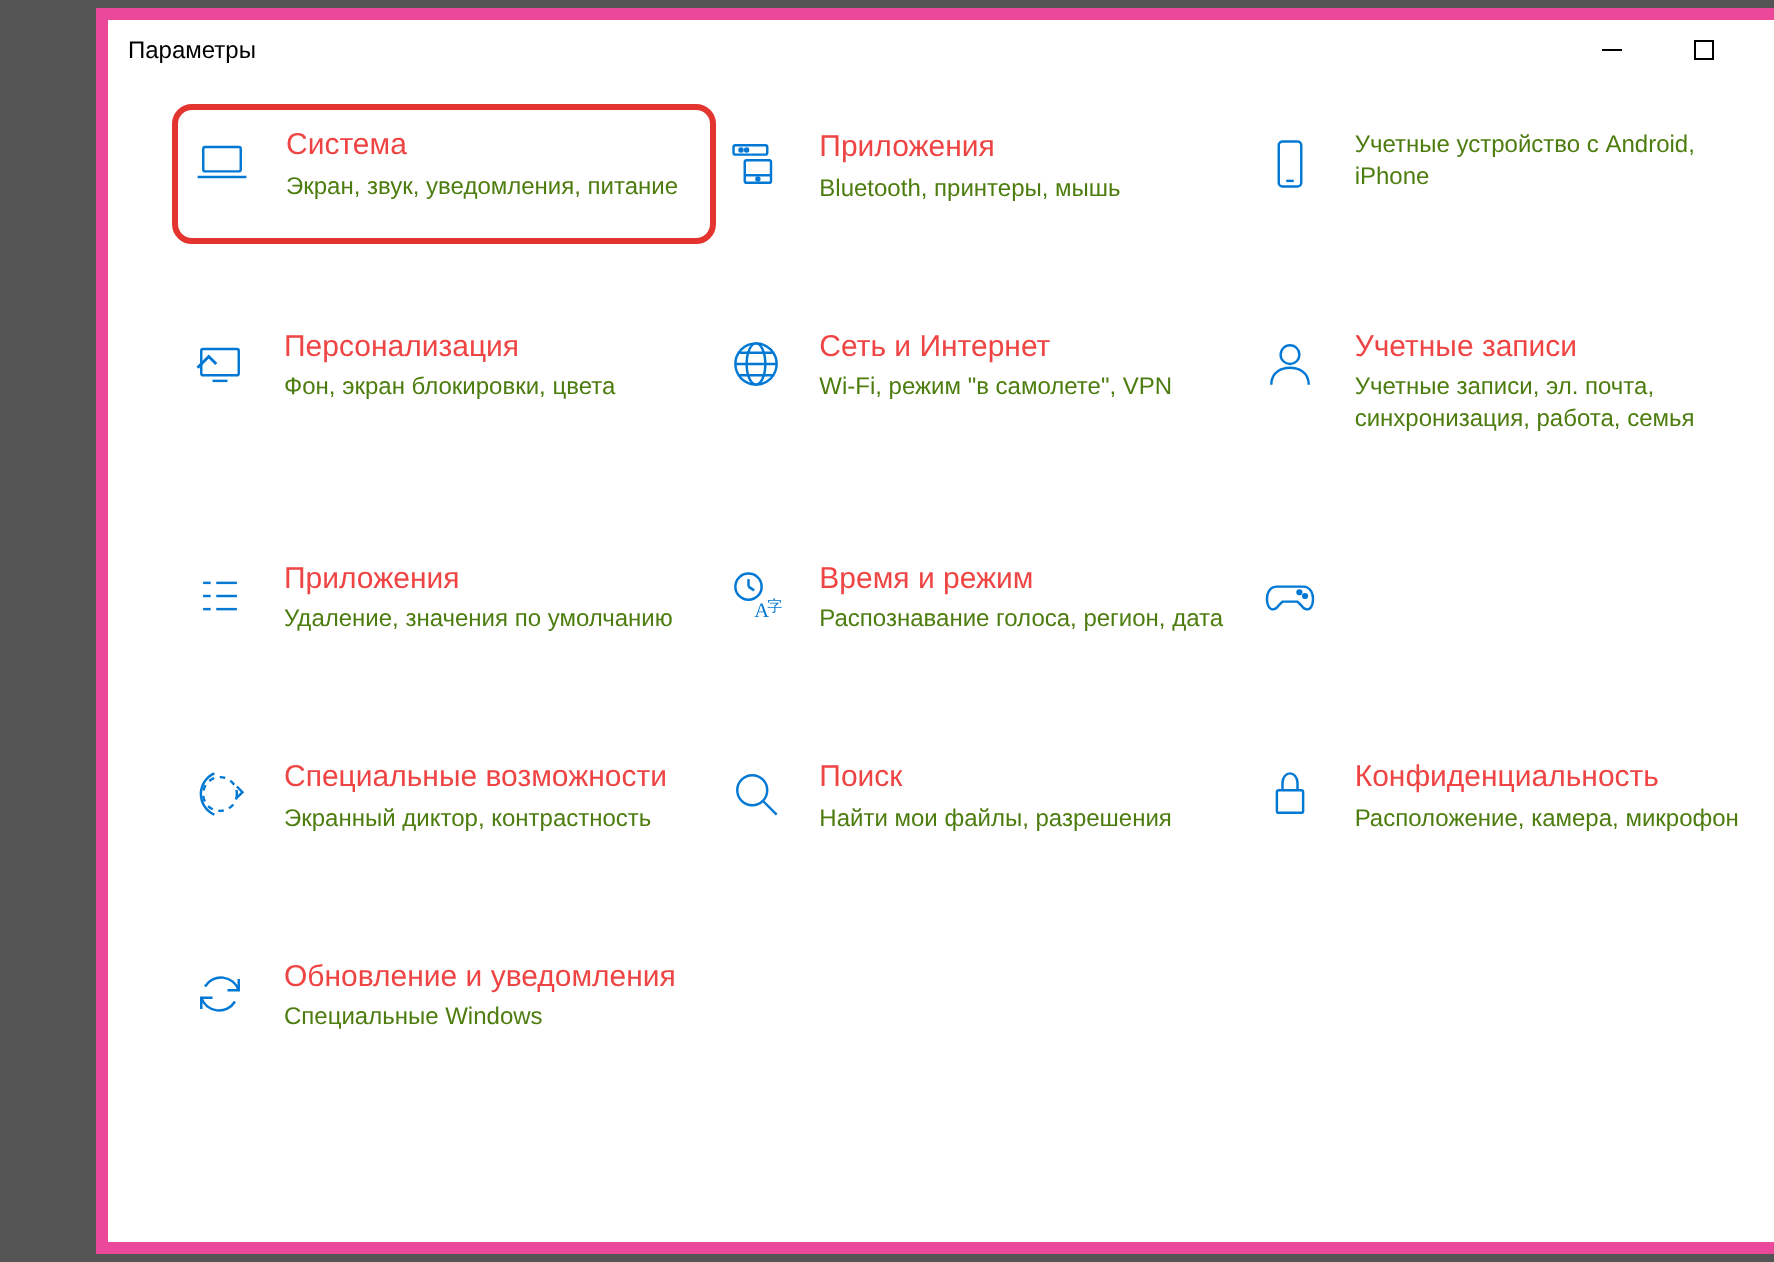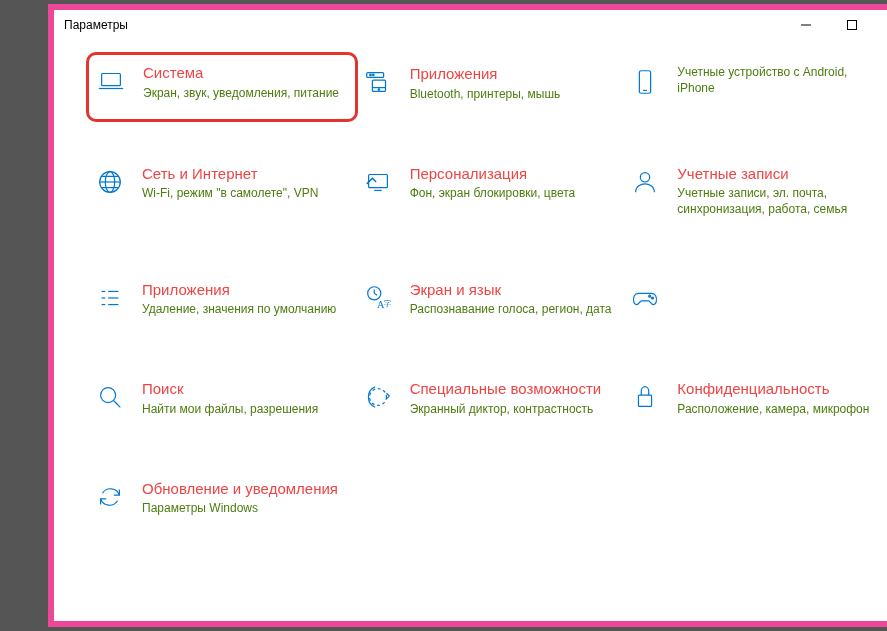--- a/index.html
+++ b/index.html
@@ -96,44 +96,44 @@
                 </svg>
             </span>
             <div class="tile-text">
               <div class="tile-sub">Учетные устройство с Android, iPhone</div>
             </div>
           </div>
 
           <div class="tile">
             <span class="tile-icon">
               <svg viewBox="0 0 32 32">
+                  <rect x="6" y="8" width="20" height="14" rx="1"></rect>
+                  <line x1="12" y1="25" x2="20" y2="25"></line>
+                  <path d="M4 18 L10 12 L14 16" stroke-width="1.6"></path>
+                </svg>
+            </span>
+            <div class="tile-text">
+              <div class="tile-title">Персонализация</div>
+              <div class="tile-sub">Фон, экран блокировки, цвета</div>
+            </div>
+          </div>
+
+          <div class="tile">
+            <span class="tile-icon">
+              <svg viewBox="0 0 32 32">
                   <circle cx="16" cy="16" r="11"></circle>
                   <ellipse cx="16" cy="16" rx="5" ry="11"></ellipse>
                   <line x1="5" y1="16" x2="27" y2="16"></line>
                   <line x1="7" y1="10" x2="25" y2="10"></line>
                   <line x1="7" y1="22" x2="25" y2="22"></line>
                 </svg>
             </span>
             <div class="tile-text">
               <div class="tile-title">Сеть и Интернет</div>
               <div class="tile-sub">Wi-Fi, режим "в самолете", VPN</div>
-            </div>
-          </div>
-
-          <div class="tile">
-            <span class="tile-icon">
-              <svg viewBox="0 0 32 32">
-                  <rect x="6" y="8" width="20" height="14" rx="1"></rect>
-                  <line x1="12" y1="25" x2="20" y2="25"></line>
-                  <path d="M4 18 L10 12 L14 16" stroke-width="1.6"></path>
-                </svg>
-            </span>
-            <div class="tile-text">
-              <div class="tile-title">Персонализация</div>
-              <div class="tile-sub">Фон, экран блокировки, цвета</div>
             </div>
           </div>
 
           <div class="tile">
             <span class="tile-icon">
               <svg viewBox="0 0 32 32">
                   <circle cx="16" cy="11" r="5"></circle>
                   <path d="M6 27 C6 20 12 18 16 18 C20 18 26 20 26 27"></path>
                 </svg>
             </span>
@@ -164,59 +164,59 @@
             <span class="tile-icon">
               <svg viewBox="0 0 32 32">
                   <circle cx="12" cy="11" r="7"></circle>
                   <line x1="12" y1="7" x2="12" y2="11"></line>
                   <line x1="12" y1="11" x2="15" y2="13"></line>
                   <text x="15" y="27" font-size="11" fill="#0078d4" stroke="none" font-family="Segoe UI">A</text>
                   <text x="22" y="24" font-size="8" fill="#0078d4" stroke="none" font-family="Segoe UI">字</text>
                 </svg>
             </span>
             <div class="tile-text">
-              <div class="tile-title">Экран и язык</div>
+              <div class="tile-title">Время и режим</div>
               <div class="tile-sub">Распознавание голоса, регион, дата</div>
             </div>
           </div>
 
           <div class="tile">
             <span class="tile-icon">
               <svg viewBox="0 0 32 32">
                   <path d="M9 11 L23 11 C27 11 29 15 28 20 C27 24 24 24 22 21 L20 19 L12 19 L10 21 C8 24 5 24 4 20 C3 15 5 11 9 11 Z"></path>
                   <circle cx="21" cy="14" r="1" fill="#0078d4"></circle>
                   <circle cx="24" cy="16" r="1" fill="#0078d4"></circle>
                 </svg>
             </span>
           </div>
 
           <div class="tile">
             <span class="tile-icon">
               <svg viewBox="0 0 32 32">
-                  <circle cx="14" cy="14" r="8"></circle>
-                  <line x1="20" y1="20" x2="27" y2="27"></line>
-                </svg>
-            </span>
-            <div class="tile-text">
-              <div class="tile-title">Поиск</div>
-              <div class="tile-sub">Найти мои файлы, разрешения</div>
-            </div>
-          </div>
-
-          <div class="tile">
-            <span class="tile-icon">
-              <svg viewBox="0 0 32 32">
                   <circle cx="16" cy="16" r="9" stroke-dasharray="3 3"></circle>
                   <path d="M13 5 A12 12 0 0 0 13 27"></path>
                   <path d="M25 12 L28 15 L25 18"></path>
                 </svg>
             </span>
             <div class="tile-text">
               <div class="tile-title">Специальные возможности</div>
               <div class="tile-sub">Экранный диктор, контрастность</div>
+            </div>
+          </div>
+
+          <div class="tile">
+            <span class="tile-icon">
+              <svg viewBox="0 0 32 32">
+                  <circle cx="14" cy="14" r="8"></circle>
+                  <line x1="20" y1="20" x2="27" y2="27"></line>
+                </svg>
+            </span>
+            <div class="tile-text">
+              <div class="tile-title">Поиск</div>
+              <div class="tile-sub">Найти мои файлы, разрешения</div>
             </div>
           </div>
 
           <div class="tile">
             <span class="tile-icon">
               <svg viewBox="0 0 32 32">
                   <rect x="9" y="14" width="14" height="12" rx="1"></rect>
                   <path d="M12 14 L12 10 C12 7 14 5 16 5 C18 5 20 7 20 10 L20 14"></path>
                 </svg>
             </span>
@@ -230,21 +230,21 @@
             <span class="tile-icon">
               <svg viewBox="0 0 32 32">
                   <path d="M8 12 A10 10 0 0 1 26 14"></path>
                   <path d="M24 20 A10 10 0 0 1 6 18"></path>
                   <path d="M26 8 L26 14 L20 14"></path>
                   <path d="M6 24 L6 18 L12 18"></path>
                 </svg>
             </span>
             <div class="tile-text">
               <div class="tile-title">Обновление и уведомления</div>
-              <div class="tile-sub">Параметры Windows</div>
+              <div class="tile-sub">Специальные Windows</div>
             </div>
           </div>
 
         </div>
       </div>
       <div class="scrollbar-fake">
         <div class="scroll-thumb"></div>
       </div>
     </div>
   </div>

